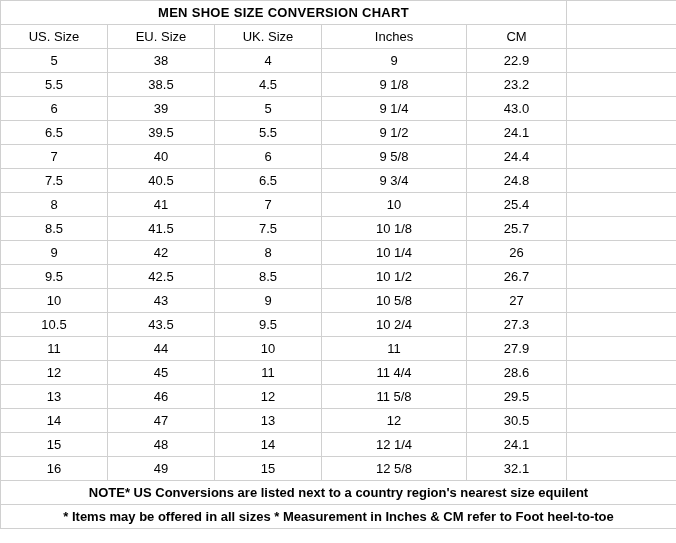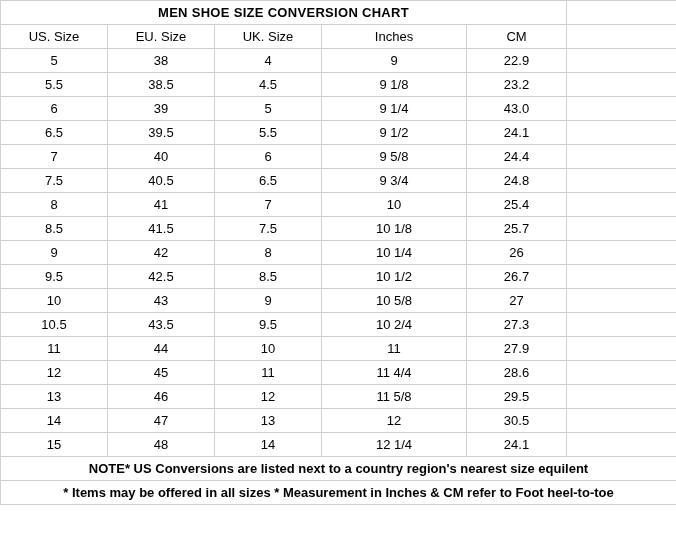--- a/index.html
+++ b/index.html
@@ -229,20 +229,28 @@
         <td class="blank-right"></td>
       </tr>
       <tr>
         <td>15</td>
         <td>48</td>
         <td>14</td>
         <td>12 1/4</td>
         <td>24.1</td>
         <td class="blank-right"></td>
       </tr>
+      <tr>
+        <td>16</td>
+        <td>49</td>
+        <td>15</td>
+        <td>12 5/8</td>
+        <td>32.1</td>
+        <td class="blank-right"></td>
+      </tr>
 
       <tr>
         <td class="note" colspan="6">NOTE* US Conversions are listed next to a country region's nearest size equilent</td>
       </tr>
       <tr>
         <td class="note" colspan="6">* Items may be offered in all sizes * Measurement in Inches &amp; CM refer to Foot heel-to-toe</td>
       </tr>
 
     </tbody>
   </table>

